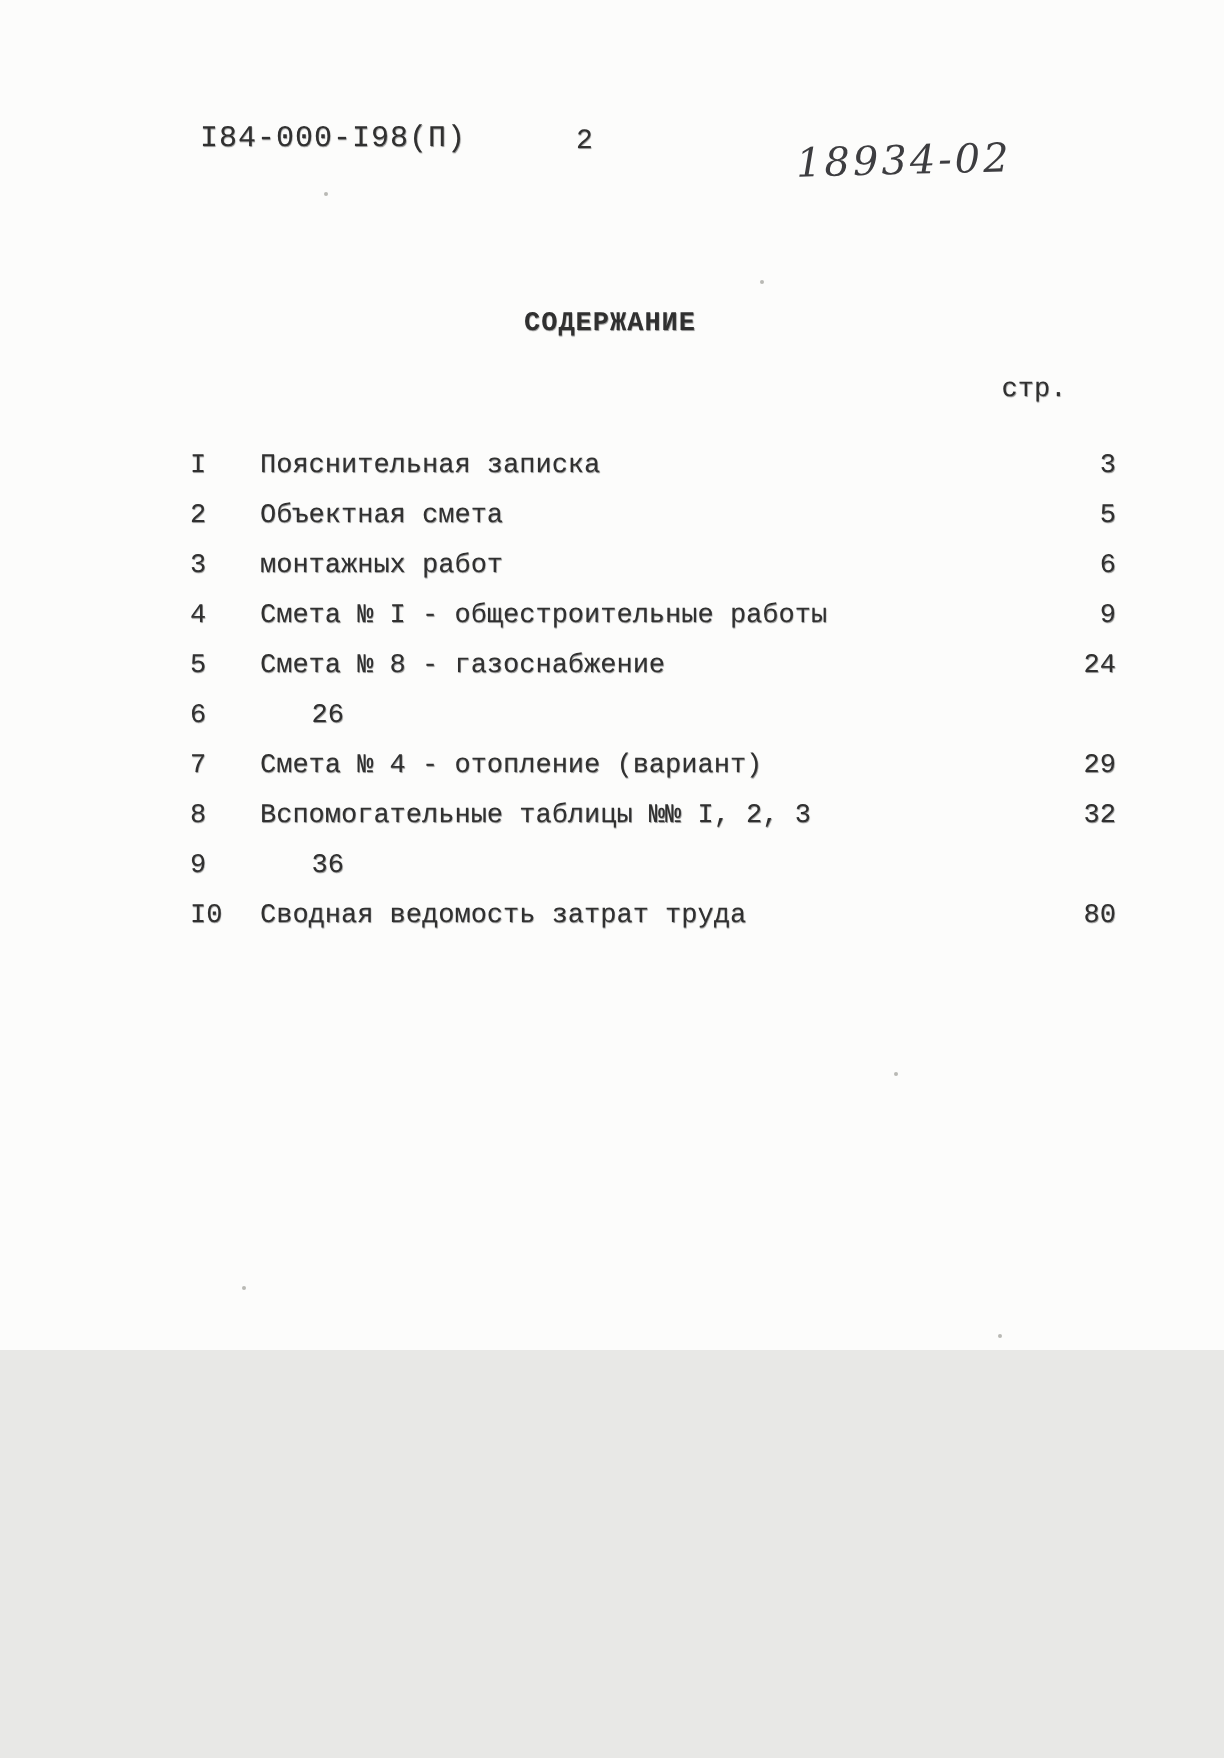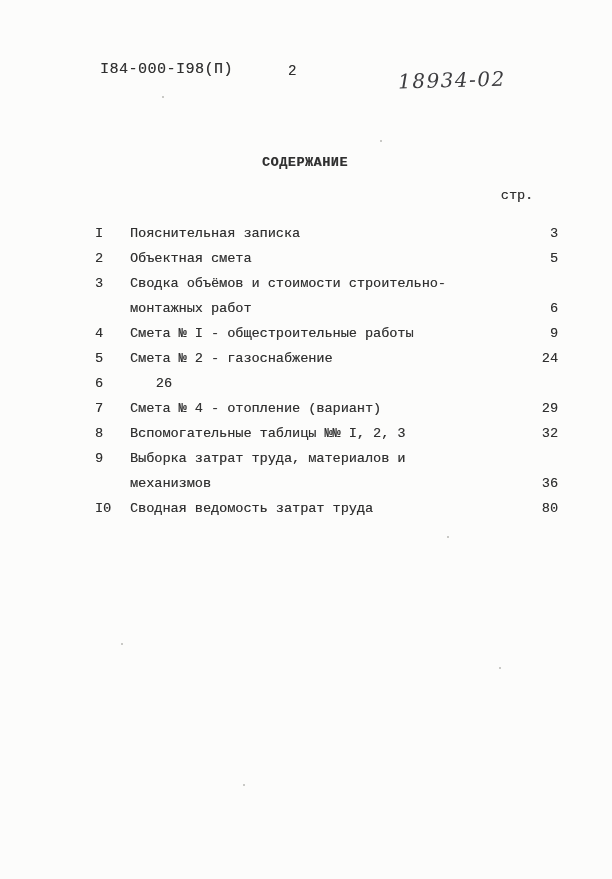--- a/index.html
+++ b/index.html
@@ -3,21 +3,21 @@
 <meta charset="utf-8">
 <style>
   html, body {
     margin: 0;
     padding: 0;
     background: #e8e8e6;
   }
   .page {
     position: relative;
     width: 612px;
-    height: 879px;
+    height: 675px;
     margin: 0 auto;
     background: #fcfcfb;
     overflow: hidden;
     font-family: "Liberation Mono", "DejaVu Sans Mono", monospace;
     color: #303030;
   }
   .typed {
     text-shadow: 0.3px 0.3px 0.4px rgba(20,20,20,0.45);
     white-space: nowrap;
   }
@@ -126,38 +126,37 @@
       <span class="toc-num typed">2</span>
       <span class="toc-lines">
           <span class="typed">Объектная смета</span>
         </span>
       <span class="toc-page typed">5</span>
     </div>
 
     <div class="toc-row">
       <span class="toc-num typed">3</span>
       <span class="toc-lines">
-        <span class="typed">Сводка объёмов и стоимости строительно-</span>
         <span class="typed">монтажных работ</span>
       </span>
       <span class="toc-page typed">6</span>
     </div>
 
     <div class="toc-row">
       <span class="toc-num typed">4</span>
       <span class="toc-lines">
           <span class="typed">Смета № I - общестроительные работы</span>
         </span>
       <span class="toc-page typed">9</span>
     </div>
 
     <div class="toc-row">
       <span class="toc-num typed">5</span>
       <span class="toc-lines">
-          <span class="typed">Смета № 2 - газоснабжение</span>
+          <span class="typed">Смета № 8 - газоснабжение</span>
         </span>
       <span class="toc-page typed">24</span>
     </div>
 
     <div class="toc-row">
       <span class="toc-num typed">6</span>
       <span class="toc-page typed">26</span>
     </div>
 
     <div class="toc-row">
@@ -171,24 +170,20 @@
     <div class="toc-row">
       <span class="toc-num typed">8</span>
       <span class="toc-lines">
           <span class="typed">Вспомогательные таблицы №№ I, 2, 3</span>
         </span>
       <span class="toc-page typed">32</span>
     </div>
 
     <div class="toc-row">
       <span class="toc-num typed">9</span>
-      <span class="toc-lines">
-        <span class="typed">Выборка затрат труда, материалов и</span>
-        <span class="typed">механизмов</span>
-      </span>
       <span class="toc-page typed">36</span>
     </div>
 
     <div class="toc-row">
       <span class="toc-num typed">I0</span>
       <span class="toc-lines">
           <span class="typed">Сводная ведомость затрат труда</span>
         </span>
       <span class="toc-page typed">80</span>
     </div>

